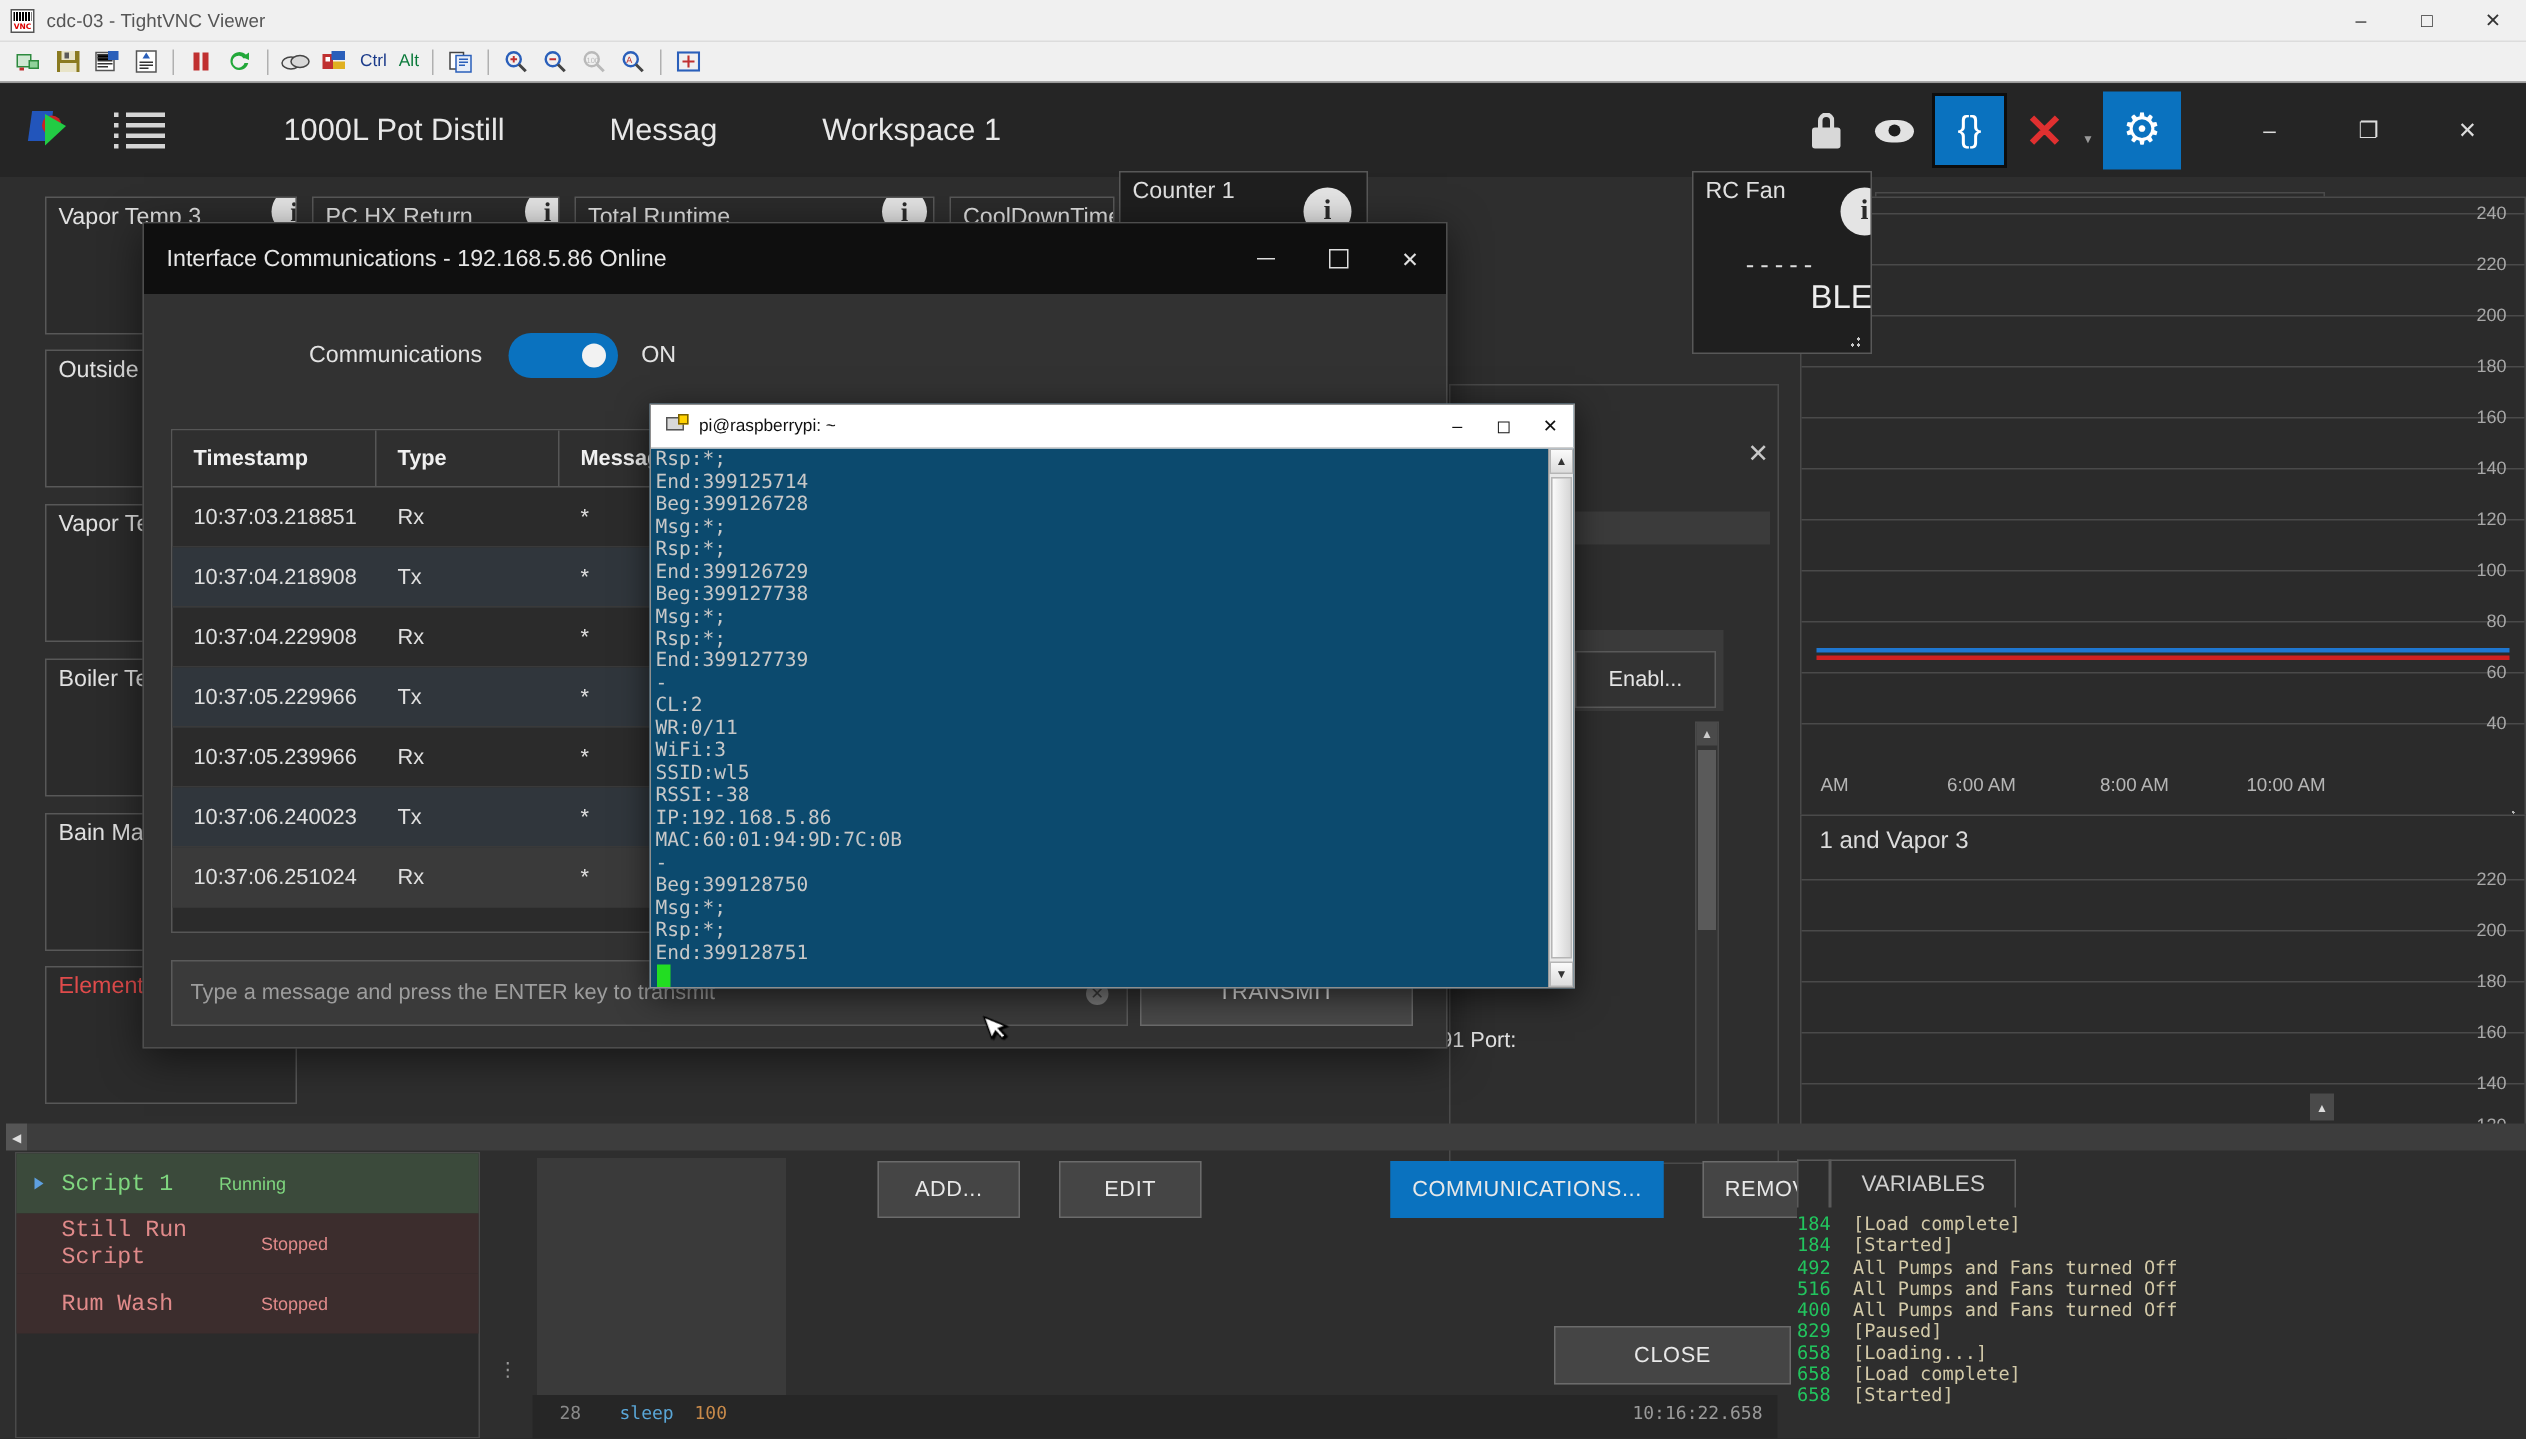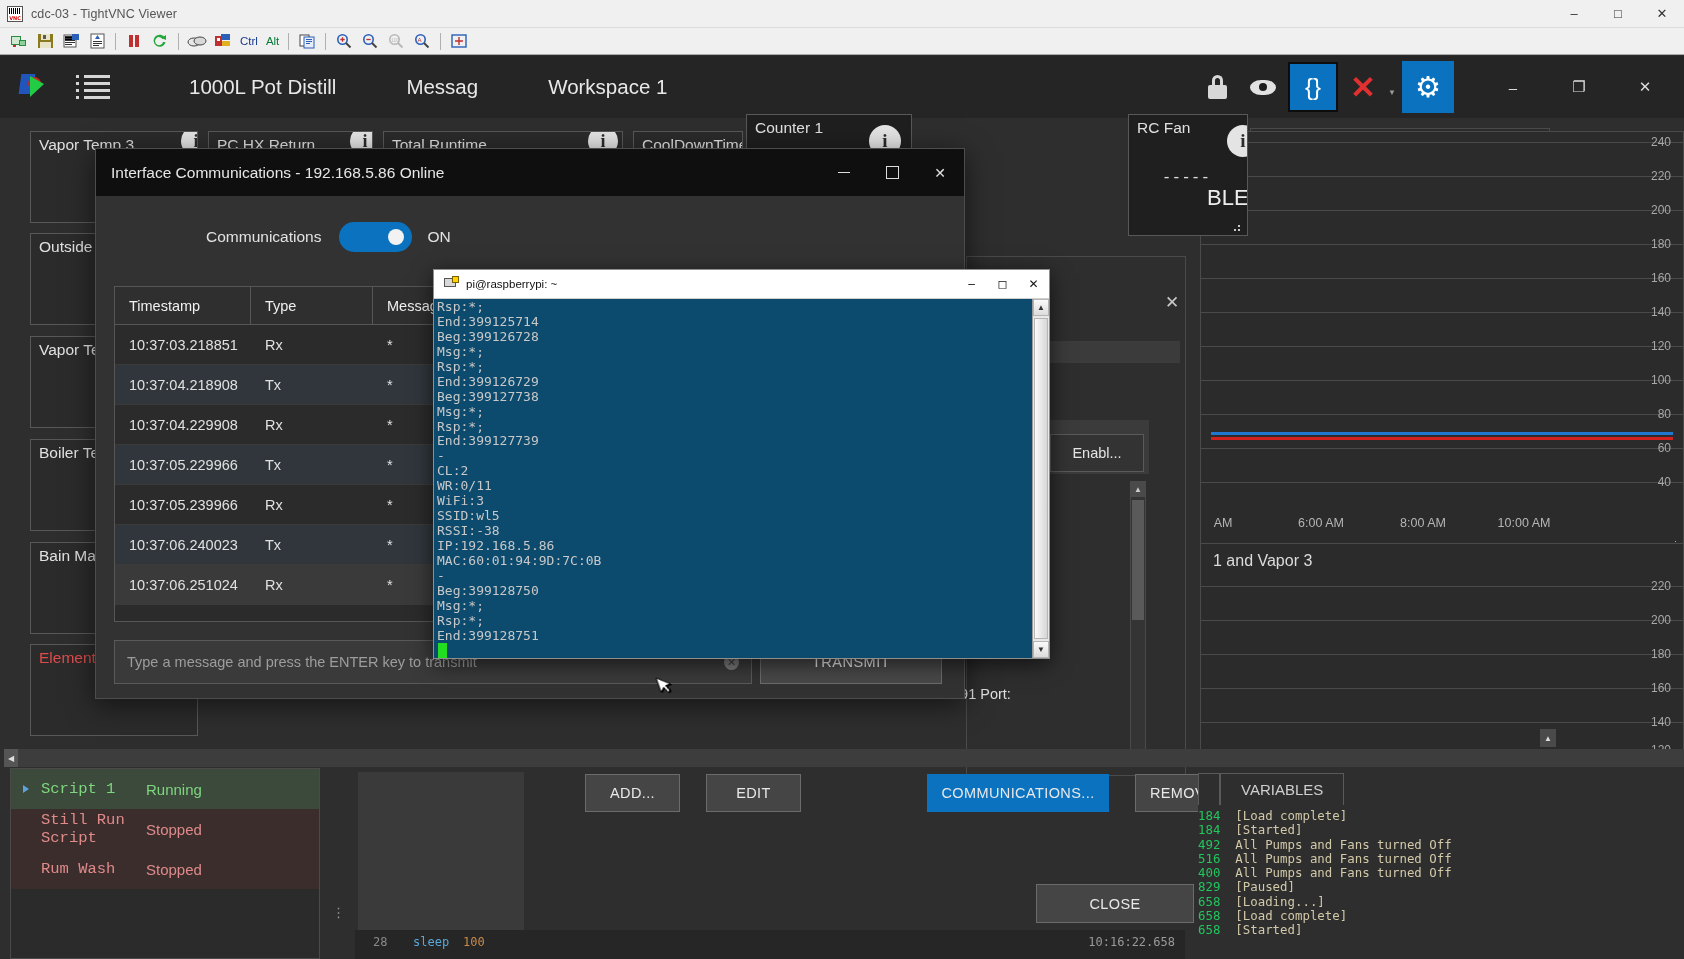--- a/index.html
+++ b/index.html
@@ -154,21 +154,21 @@
   .comms-label { font-size:15.5px; color:#e2e2e2; margin-right: 18px; }
   .toggle {
     width: 73px; height: 30px; border-radius: 15px; background:#0a72bf; position:relative;
   }
   .toggle .knob { position:absolute; right:8px; top:7px; width:16px; height:16px; border-radius:50%; background:#f2f2f2; }
   .toggle-text { margin-left: 15px; font-size: 15.5px; color:#e2e2e2; }
 
   .tbl { position:absolute; left:18px; top:90px; width: 828px; height: 336px;
          border:1px solid #565656; background:#2b2b2b; }
   .tbl-head { display:flex; height:38px; background:#2f2f2f; border-bottom:1px solid #565656; }
-  .tbl-head .th { font-size:14.5px; font-weight:normal; color:#f0f0f0; display:flex; align-items:center; padding-left:14px; border-right:1px solid #565656; }
+  .tbl-head .th { font-size:14.5px; font-weight:bold; color:#f0f0f0; display:flex; align-items:center; padding-left:14px; border-right:1px solid #565656; }
   .th.c1 { width: 136px; } .th.c2 { width: 122px; } .th.c3 { flex:1; border-right:none; }
   .tbl-row { display:flex; height:40px; align-items:center; border-bottom:1px solid #3a3a3a; }
   .tbl-row.alt { background: #30363c; }
   .tbl-row .td { font-size:14.5px; color:#e0e0e0; padding-left:14px; }
   .td.c1 { width: 136px; } .td.c2 { width: 122px; } .td.c3 { flex:1; }
   .tbl-scroll { position:absolute; right:0; top:0; width:18px; bottom:0; background:#2f2f2f; border-left:1px solid #4a4a4a; }
   .tbl-scroll .arr { height:18px; display:flex; align-items:center; justify-content:center; color:#bbb; font-size:9px; background:#3b3b3b;}
   .tbl-scroll .thumb { position:absolute; left:2px; right:2px; top:22px; height:46px; background:#5c5c5c; }
 
   .xmit-row { position:absolute; left:18px; bottom:16px; width:828px; height:44px; display:flex; gap:8px; }
@@ -228,24 +228,24 @@
   .fbtn.primary { background:#0a72bf; border-color:#0a72bf; }
   .closebtn { position:absolute; left:1036px; top:828px; width:158px; height:39px; border:1px solid #6b6b6b;
               background:#454545; color:#e8e8e8; display:flex; align-items:center; justify-content:center;
               font-size:14.5px; letter-spacing:.4px; }
 
   
   .scripts { position:absolute; left:10px; top:712px; width:310px; height:191px; background:#2b2b2b; border:1px solid #4a4a4a; }
   .sc-row { height:40px; display:flex; align-items:center; position:relative; }
   .sc-row .tri { position:absolute; left:12px; width:0;height:0;border-left:6px solid #5ea0e0;border-top:4px solid transparent;border-bottom:4px solid transparent; }
   .sc-row .nm { margin-left:30px; font-size:15.5px; width:105px;font-family:Liberation Mono, monospace; }
-  .sc-row .st { font-size:15px; }
+  .sc-row .st { font-size:12px; }
   .sc-row.running { background:#3b4a3b; }
   .sc-row.running .nm, .sc-row.running .st { color:#7fd67f; }
-  .sc-row.stopped { background:#3c2d2d; }
+  .sc-row.stopped { background:#3c2d2d;gap:28px; }
   .sc-row.stopped .nm, .sc-row.stopped .st { color:#e08a8a; }
 
   .lefthandle { position:absolute; left:4px; top:693px; width:14px; height:18px; background:#555;
                 display:flex; align-items:center; justify-content:center; color:#ddd; font-size:8px; }
   .hsplit { position:absolute; left:18px; top:693px; width:1666px; height:18px; background:#3d3d3d; }
   .vdots { position:absolute; left:332px; top:855px; color:#9a9a9a; font-size:13px; line-height:4px; }
 
   
   .codestrip { position:absolute; left:355px; top:874px; width:830px; height:29px; background:#262626; }
   .codestrip .ln { position:absolute; left:18px; top:5px; font-family:"DejaVu Sans Mono",monospace; font-size:12px; color:#8a8a8a; }

